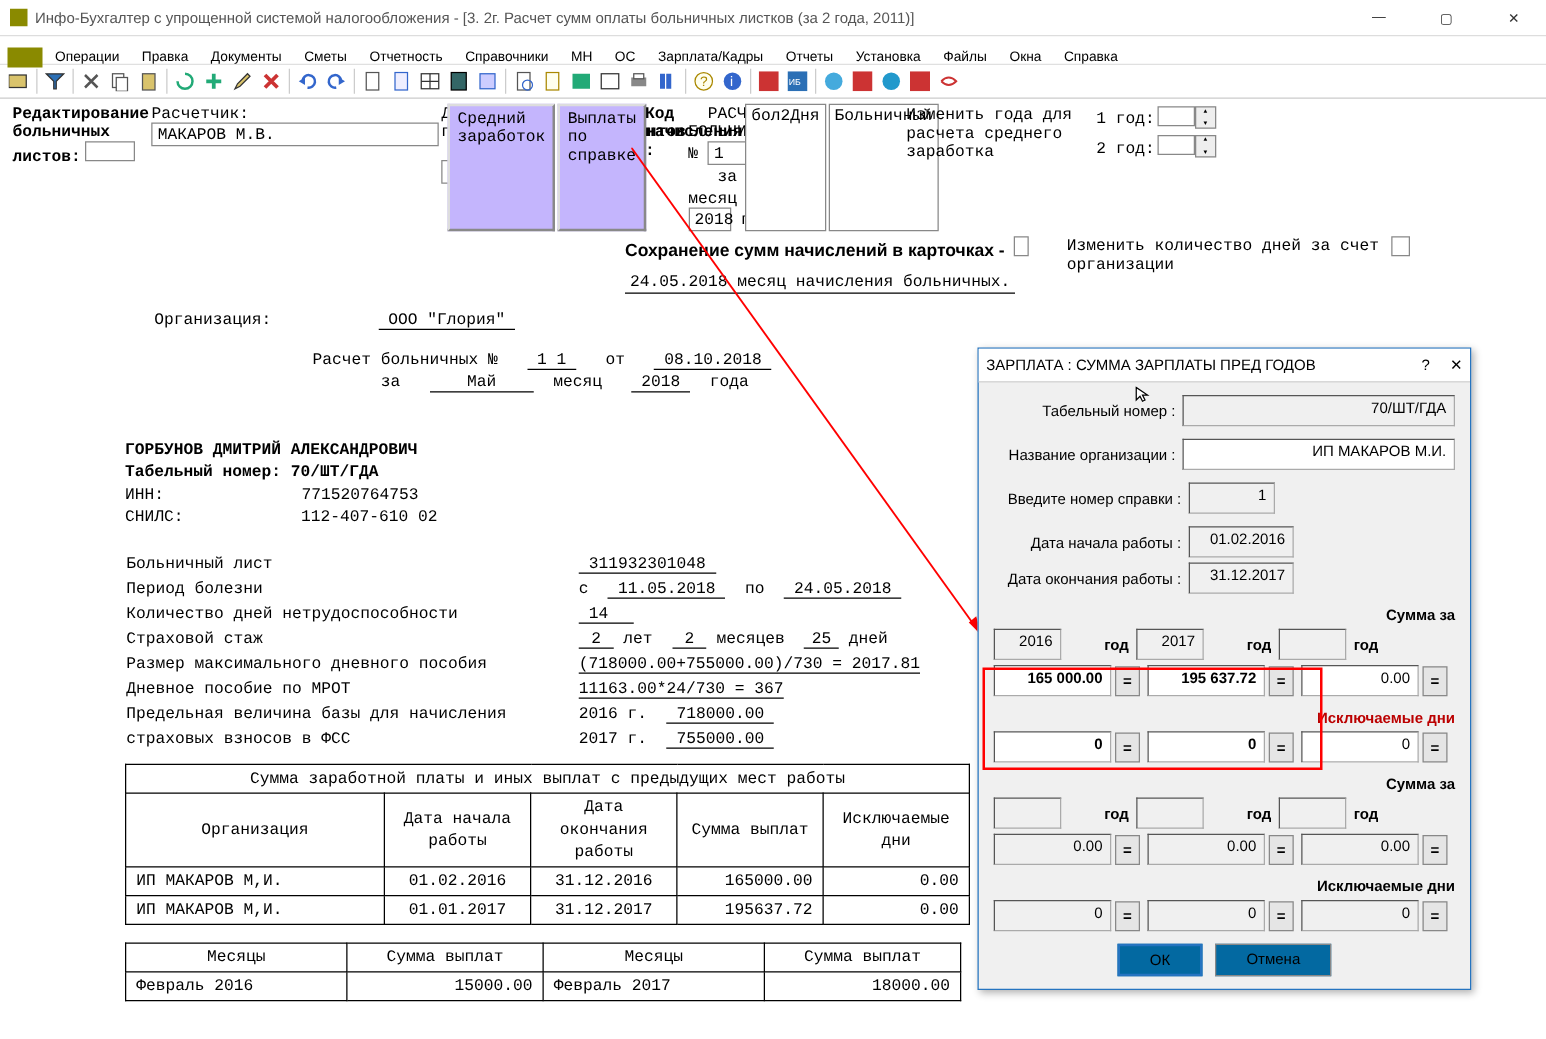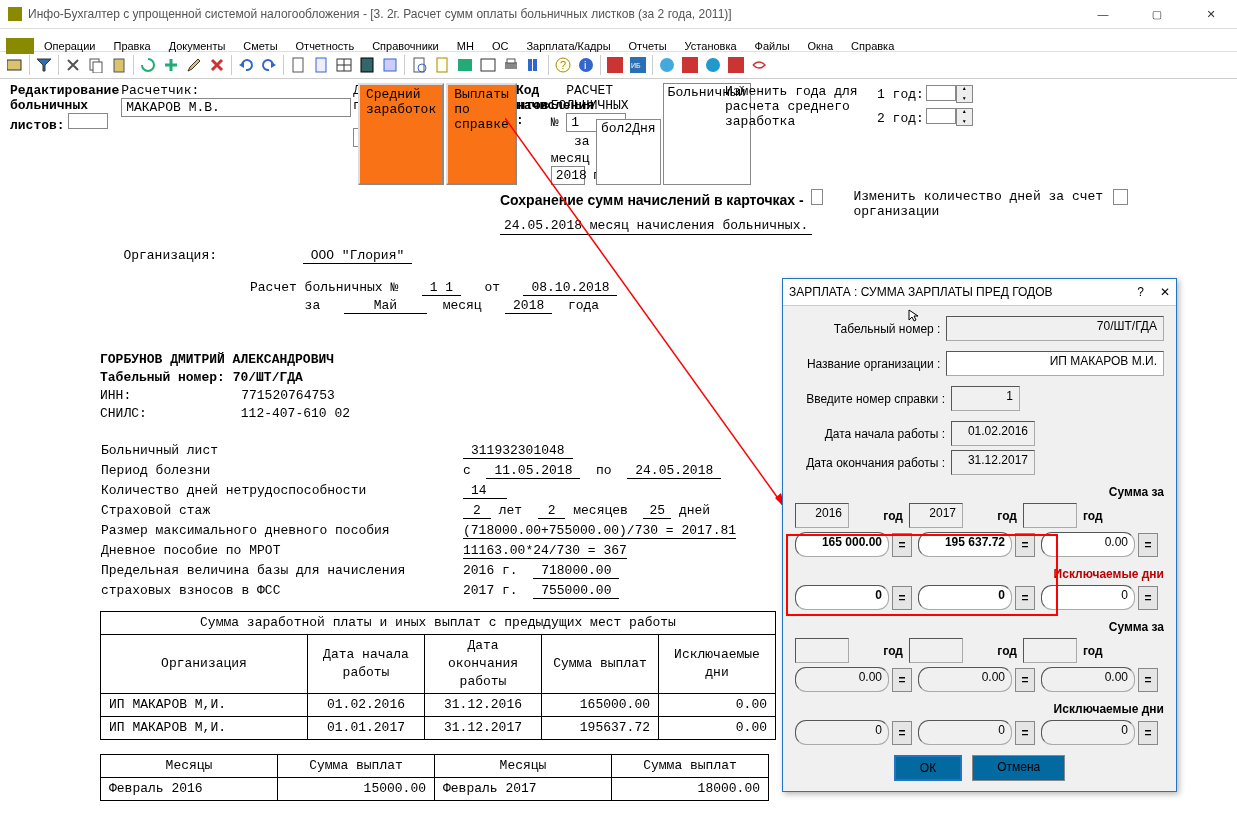--- a/index.html
+++ b/index.html
@@ -11,38 +11,38 @@
 .win-ctrl{display:flex;gap:18px;color:#333;}
 .win-btn{width:36px;text-align:center;cursor:pointer;}
 .menubar{height:22px;display:flex;align-items:center;padding:0 6px;gap:2px;border-bottom:1px solid #e0e0e0;}
 .menubar span{padding:2px 8px;cursor:default;margin-top:12px;}
 .toolbar{height:26px;display:flex;align-items:center;padding:0 4px;gap:1px;border-bottom:1px solid #ccc;}
 .tb{width:22px;height:22px;display:flex;align-items:center;justify-content:center;}
 .tb svg{width:16px;height:16px;}
 .sep{width:1px;height:20px;background:#ccc;margin:0 2px;}
 .form-top{padding:4px 10px;display:flex;gap:8px;}
 .field{border:1px solid #888;padding:1px 4px;background:#fff;font-family:"Courier New",monospace;font-size:13px;display:inline-block;min-height:16px;box-sizing:border-box;}
-.btn3d{border:2px outset #ddd;background:#f97316;padding:2px 6px;font-family:"Courier New",monospace;font-size:13px;cursor:pointer;display:inline-block;}
+.btn3d{border:2px outset #ddd;background:#c4b5fd;padding:2px 6px;font-family:"Courier New",monospace;font-size:13px;cursor:pointer;display:inline-block;}
 .spin{width:15px;height:16px;border:1px solid #888;display:inline-flex;flex-direction:column;justify-content:space-between;font-size:5px;line-height:6px;text-align:center;background:#eee;vertical-align:top;}
 .section{padding:0 10px;}
 .hdr-big{font-family:"Segoe UI",sans-serif;font-size:14px;font-weight:bold;}
 .doc{padding:4px 100px 10px 100px;font-family:"Courier New",monospace;font-size:13px;line-height:18px;}
 .uline{border-bottom:1px solid #000;padding:0 8px 0 8px;}
 table.data{border-collapse:collapse;margin-top:6px;}
 table.data td,table.data th{border:1px solid #000;padding:2px 8px;font-family:"Courier New",monospace;font-size:13px;font-weight:normal;}
 
 .dialog{position:absolute;top:278px;left:782px;width:393px;border:1px solid #2574c0;background:#f0f0f0;box-shadow:2px 2px 6px rgba(0,0,0,0.3);}
 .dlg-title{background:#fff;height:26px;display:flex;align-items:center;justify-content:space-between;padding:0 6px;border-bottom:1px solid #ccc;font-size:12px;}
 .dlg-body{padding:10px 12px;font-size:12px;}
 .drow{display:flex;align-items:center;margin-bottom:10px;gap:6px;}
 .drow .dl{width:150px;}
 .dinput{border:1px inset #aaa;padding:2px 6px;height:19px;box-sizing:content-box;background:#fff;font-size:12px;}
 .dinput.ro{background:#f0f0f0;}
 .num-cell{display:flex;align-items:center;gap:3px;}
-.num-cell .dinput{width:80px;border-radius:11px;}
+.num-cell .dinput{width:80px;}
 .eqbtn{width:18px;height:22px;border:1px solid #888;background:#e5e5e5;display:flex;align-items:center;justify-content:center;font-weight:bold;cursor:pointer;}
 .redbox{position:absolute;top:228px;left:3px;width:268px;height:78px;border:2px solid red;pointer-events:none;}
 .dlg-btns{display:flex;justify-content:center;gap:10px;margin-top:8px;}
 .dlg-btn{border:1px solid #888;background:#0369a1;padding:4px 24px;cursor:pointer;font-size:12px;}
 .dlg-btn.def{border:2px solid #2574c0;}
 .arrow{position:absolute;pointer-events:none;}
 .col{display:flex;flex-direction:row;gap:2px;}
 </style>
 </head>
 <body>
@@ -276,21 +276,21 @@
   </div>
 
   <div style="width:150px;" class="col">
     <span class="btn3d">Средний заработок</span>
     <span class="btn3d">Выплаты по справке</span>
   </div>
 
 
   <div style="width:200px;" class="mono col">
     <b>Код начисления :</b>
-    <span class="field" style="width:151px;margin-top:36px;">бол2Дня</span>
+    <span class="field" style="width:151px;">бол2Дня</span>
     <span class="field" style="width:180px;">Больничный</span>
   </div>
 
   <div style="flex:1;" class="mono">
     <table style="border-collapse:collapse;">
       <tbody>
           <tr>
             <td rowspan="3" style="vertical-align:top;text-decoration:underline;"><span style="display:inline-block;width:150px;">Изменить года для расчета среднего заработка</span></td>
           <td><span>1 год:</span></td>
           <td><span class="field" style="width:30px;"></span><span class="spin">

